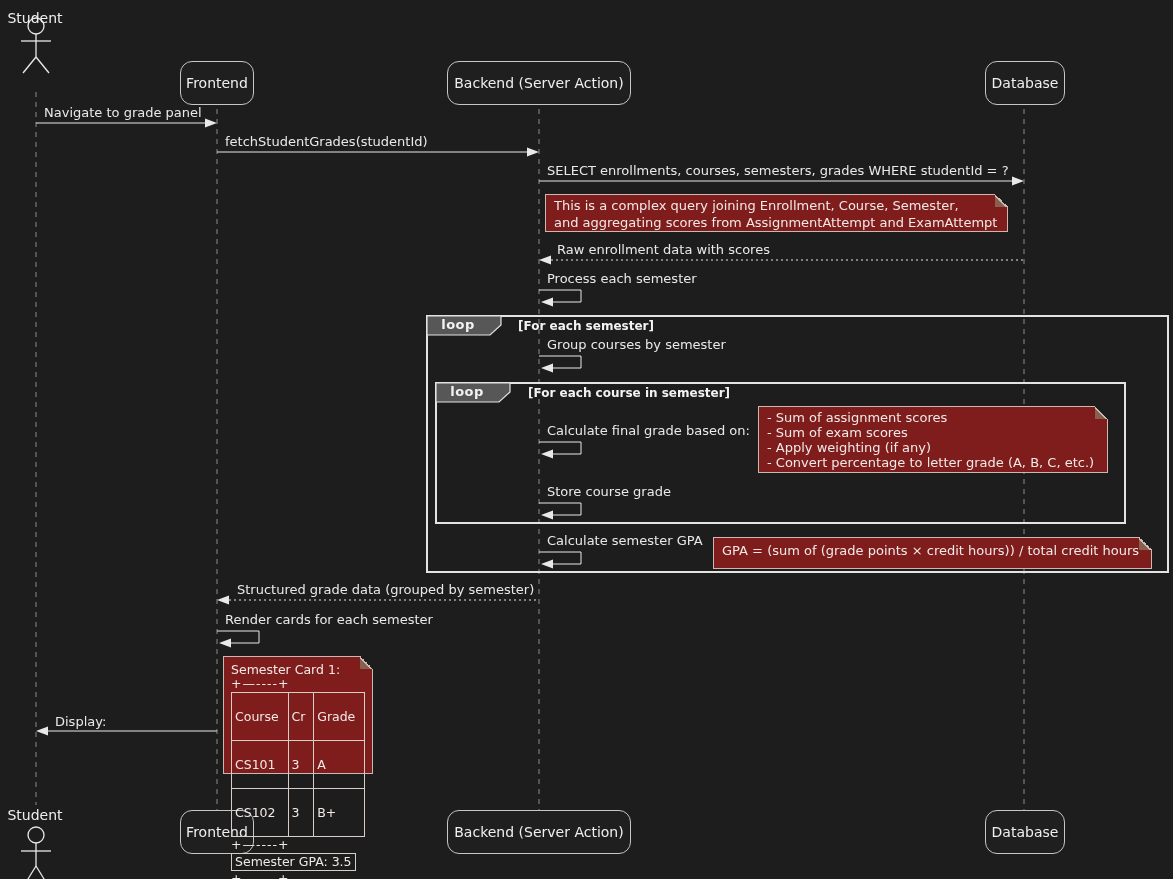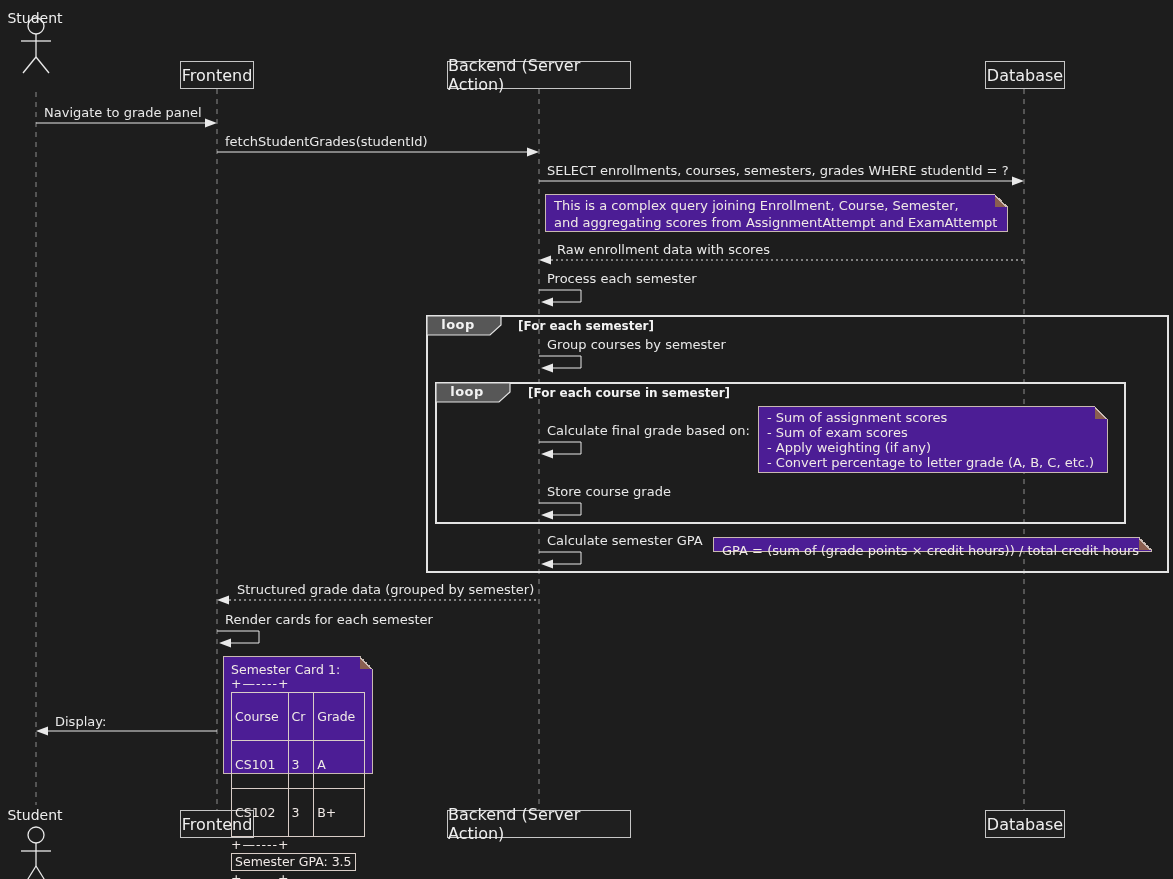--- a/index.html
+++ b/index.html
@@ -2,34 +2,34 @@
 <html><head>
 <meta charset="utf-8">
 <style>
   html,body{margin:0;padding:0;background:#1d1d1d;}
   .canvas{
     position:relative;width:1173px;height:879px;background:#1d1d1d;
     font-family:"DejaVu Sans","Liberation Sans",sans-serif;color:#e9e9e9;overflow:hidden;margin-top:10px;
   }
   .layer{position:absolute;left:0;top:0;}
   .pbox{
-    position:absolute;box-sizing:border-box;height:28px;
-    border:1px solid #c6c6c6;border-radius:0;background:#1f1f1f;
+    position:absolute;box-sizing:border-box;height:44px;
+    border:1px solid #c6c6c6;border-radius:12px;background:#1f1f1f;
     display:flex;align-items:center;justify-content:center;
-    font-size:16px;color:#efefef;
+    font-size:14px;color:#efefef;
   }
   .actor-label{position:absolute;text-align:center;font-size:14px;color:#efefef;}
   .msg{position:absolute;font-size:13px;color:#e9e9e9;white-space:nowrap;}
   .loop-kw{
     position:absolute;font-size:13px;font-weight:bold;color:#f2f2f2;
     text-align:center;letter-spacing:.5px;
   }
   .loop-cond{position:absolute;font-size:12px;font-weight:bold;color:#f2f2f2;white-space:nowrap;}
   .note{
-    position:absolute;box-sizing:border-box;background:#4c1d95;
+    position:absolute;box-sizing:border-box;background:#7f1d1d;
     border:1px solid #c9b9b2;color:#f0e9e6;font-size:13px;
   }
   .note .fold{
     position:absolute;top:-1px;right:-1px;width:13px;height:13px;
     background:linear-gradient(225deg,#1d1d1d 0 50%,#cbbcb5 50% 58%,#8a5f50 58% 100%);
   }
   .note-line{white-space:nowrap;line-height:17px;}
   .calc-line{white-space:nowrap;line-height:15px;}
   .card{font-size:12.5px;line-height:15px;padding:5px 7px;}
   .card .sep{line-height:14px;letter-spacing:1px;}
@@ -158,21 +158,21 @@
   </div>
 
   <div class="note" style="left:758px;top:396px;width:350px;height:67px;padding:3px 8px;">
     <div class="fold"></div>
     <div class="calc-line">- Sum of assignment scores</div>
     <div class="calc-line">- Sum of exam scores</div>
     <div class="calc-line">- Apply weighting (if any)</div>
     <div class="calc-line">- Convert percentage to letter grade (A, B, C, etc.)</div>
   </div>
 
-  <div class="note" style="left:713px;top:527px;width:439px;height:15px;padding:4px 8px;">
+  <div class="note" style="left:713px;top:527px;width:439px;height:32px;padding:4px 8px;">
     <div class="fold"></div>
     <div class="note-line">GPA = (sum of (grade points × credit hours)) / total credit hours</div>
   </div>
 
   <div class="note card" style="left:223px;top:646px;width:150px;height:118px;">
     <div class="fold"></div>
     <div>Semester Card 1:</div>
     <div class="sep">+—----+</div>
     <table>
       <tbody>

